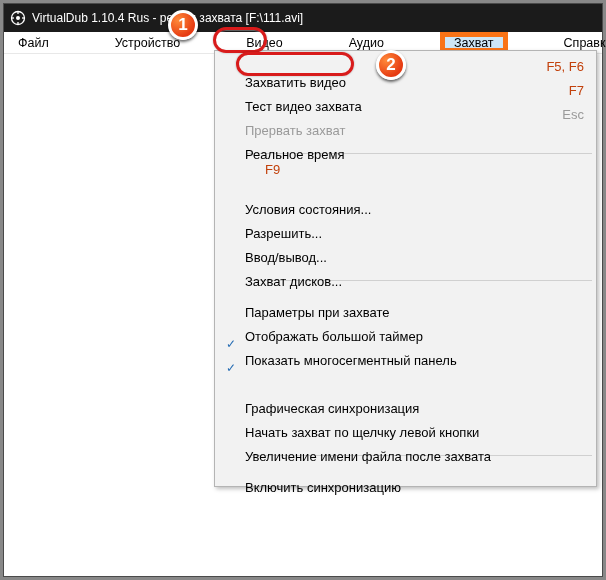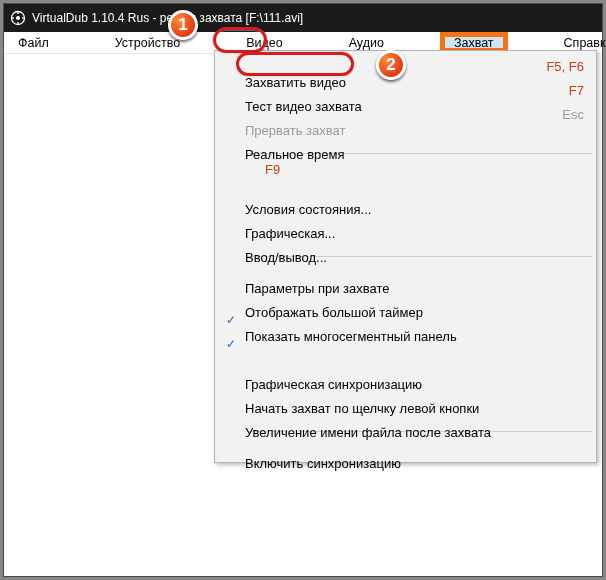--- a/index.html
+++ b/index.html
@@ -199,45 +199,49 @@
     <div class="dd-row">
       <div class="dd-gutter"></div>
       <div class="dd-shortcut">F9</div>
     </div>
     <div class="dd-row">
       <div class="dd-gutter"></div>
       <div class="dd-label">Условия состояния...</div>
     </div>
     <div class="dd-row">
       <div class="dd-gutter"></div>
-      <div class="dd-label">Графическая...</div>
+      <div class="dd-label">Разрешить...</div>
     </div>
     <div class="dd-row">
       <div class="dd-gutter"></div>
       <div class="dd-label">Ввод/вывод...</div>
+    </div>
+    <div class="dd-row">
+      <div class="dd-gutter"></div>
+      <div class="dd-label">Захват дисков...</div>
     </div>
     <div class="dd-sep"></div>
     <div class="dd-row">
       <div class="dd-gutter"></div>
       <div class="dd-label">Параметры при захвате</div>
     </div>
     <div class="dd-row">
       <div class="dd-gutter"></div>
       <div class="dd-label">Отображать большой таймер</div>
     </div>
     <div class="dd-row">
       <div class="dd-gutter">✓</div>
       <div class="dd-label">Показать многосегментный панель</div>
     </div>
     <div class="dd-row">
       <div class="dd-gutter">✓</div>
     </div>
     <div class="dd-row">
       <div class="dd-gutter"></div>
-      <div class="dd-label">Графическая синхронизацию</div>
+      <div class="dd-label">Графическая синхронизация</div>
     </div>
     <div class="dd-row">
       <div class="dd-gutter"></div>
       <div class="dd-label">Начать захват по щелчку левой кнопки</div>
     </div>
     <div class="dd-row">
       <div class="dd-gutter"></div>
       <div class="dd-label">Увеличение имени файла после захвата</div>
     </div>
     <div class="dd-sep"></div>

